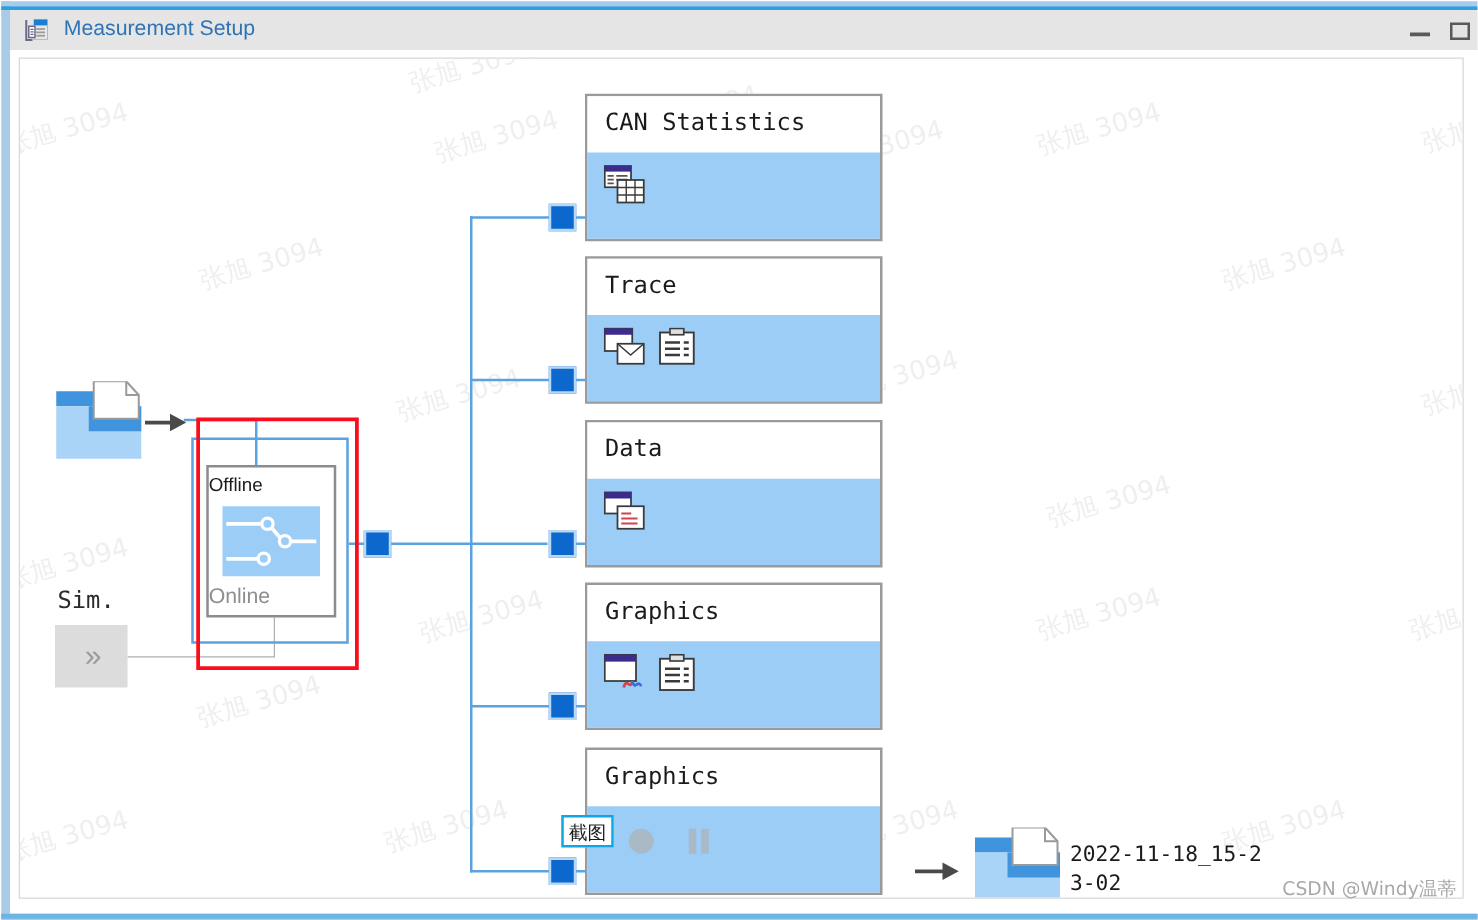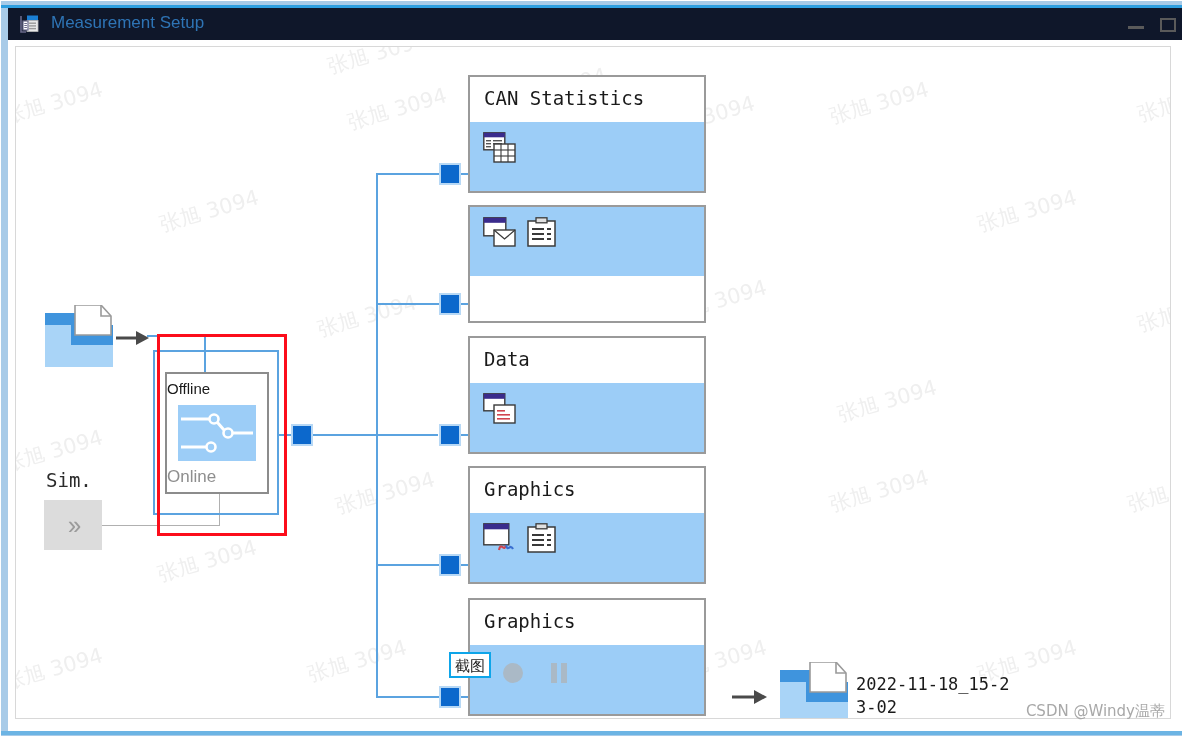--- a/index.html
+++ b/index.html
@@ -48,21 +48,21 @@
     width: 1182px; height: 4px;
     background: #6cb4e4;
   }
 
   
   #titlebar {
     position: absolute;
     left: 7px; top: 7px;
     width: 1175px;
     height: 32px;
-    background: #0f172a;
+    background: #e5e5e5;
   }
   #title-icon {
     position: absolute;
     left: 12px; top: 7px;
     width: 22px; height: 19px;
   }
   #title-text {
     position: absolute;
     left: 43px; top: 5px;
     font-size: 17px;
@@ -465,20 +465,23 @@
               <line x1="11" y1="24" x2="32" y2="24" stroke="#3a3a3a" stroke-width="1.1"></line>
               <line x1="18" y1="12" x2="18" y2="30" stroke="#3a3a3a" stroke-width="1.1"></line>
               <line x1="25" y1="12" x2="25" y2="30" stroke="#3a3a3a" stroke-width="1.1"></line>
             </svg>
           </span>
         </div>
       </div>
     </div>
 
     <div class="node" style="left:452px; top:158px;">
+      <div class="node-header">
+        <div class="node-title">Trace</div>
+      </div>
       <div class="node-body">
         <div class="icon-row">
           <span>
             <svg width="34" height="32" viewBox="0 0 34 32">
               <rect x="0.8" y="0.8" width="22" height="18" fill="#ffffff" stroke="#3a3a3a" stroke-width="1.4"></rect>
               <rect x="0.8" y="0.8" width="22" height="5" fill="#3a2b8c"></rect>
               <rect x="11" y="13" width="21" height="16" fill="#ffffff" stroke="#3a3a3a" stroke-width="1.4"></rect>
               <path d="M11,13 L21.5,22 L32,13" fill="none" stroke="#3a3a3a" stroke-width="1.3"></path>
             </svg>
           </span>

